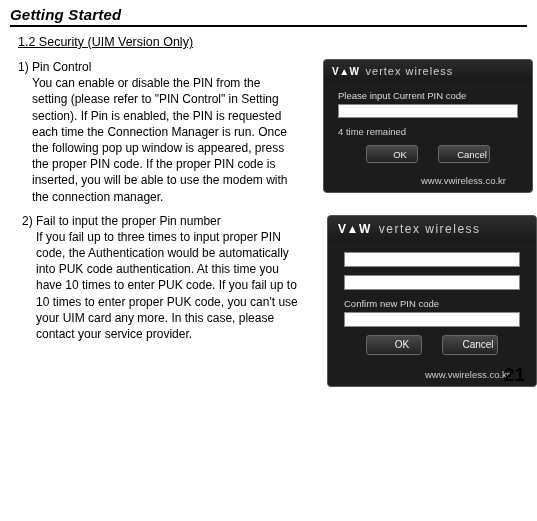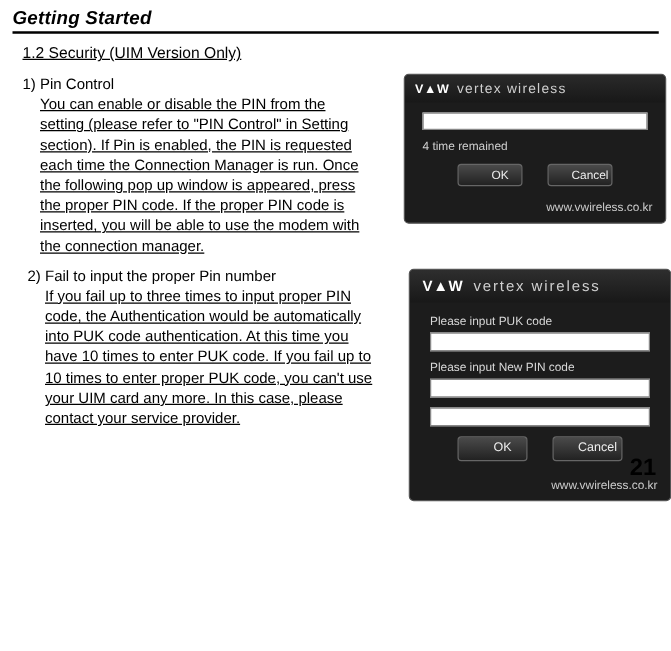--- a/index.html
+++ b/index.html
@@ -4,33 +4,33 @@
 <style>
   * { box-sizing: border-box; margin: 0; padding: 0; }
   html, body { width: 537px; height: 521px; font-family: "Segoe UI", Arial, sans-serif; background: #fff; color: #000; }
   .page { width: 537px; height: 390px; position: relative; padding: 6px 10px 0 10px; }
   .chapter { font-weight: 900; font-style: italic; font-size: 15px; letter-spacing: 0.2px; }
   .hr { height: 2px; background: #000; margin: 2px 0 8px 0; }
   .section { font-weight: 400; font-size: 12.5px; text-decoration: underline; margin-left: 8px; margin-bottom: 10px; }
   .row { display: flex; margin-left: 8px; gap: 20px; }
   .textcol { flex: 0 0 285px; font-size: 12px; line-height: 1.35; padding-right: 6px; }
   .textcol .lead { }
-  .textcol .body { margin-left: 14px; text-decoration: underline; }
+  .textcol .body { margin-left: 14px; }
   .imgcol { flex: 1; display: flex; justify-content: center; align-items: flex-start; }
   .dlg1 { width: 210px; background: #1c1c1c; border: 1px solid #555; border-radius: 4px; color: #ddd; font-size: 10px; overflow: hidden; }
   .dlg1 .titlebar { height: 22px; background: linear-gradient(#2a2a2a,#181818); display: flex; align-items: center; padding: 0 8px; gap: 6px; }
   .dlg1 .titlebar .logo { font-weight: 900; font-size: 10px; letter-spacing: 0.5px; color: #fff; }
   .dlg1 .titlebar .brand { font-size: 11px; color: #cfcfcf; letter-spacing: 1px; }
   .dlg1 .content { padding: 8px 14px 6px 14px; }
   .lbl { font-size: 9.5px; color: #d8d8d8; margin-bottom: 3px; }
   .inp { width: 100%; height: 14px; background: #fff; border: 1px solid #888; margin-bottom: 8px; }
   .remain { font-size: 9.5px; color: #d0d0d0; margin-bottom: 8px; }
   .btnrow { display: flex; gap: 20px; justify-content: center; margin-bottom: 6px; }
   .btn { width: 52px; height: 18px; border-radius: 3px; background: linear-gradient(#4a4a4a,#222); border: 1px solid #666; color: #eee; font-size: 9.5px; display: flex; align-items: center; justify-content: center; cursor: pointer; padding-left: 16px; }
-  .url { text-align: right; font-size: 9.5px; color: #ccc; padding: 0 10px 6px 0; }
+  .url { text-align: right; font-size: 9.5px; color: #ccc; padding: 0 26px 6px 0; }
   .dlg2 { width: 210px; background: #1c1c1c; border: 1px solid #555; border-radius: 4px; color: #ddd; font-size: 10px; overflow: hidden; margin-top: 2px; }
   .dlg2 .titlebar { height: 26px; background: linear-gradient(#2e2e2e,#181818); display: flex; align-items: center; padding: 0 10px; gap: 8px; }
   .dlg2 .titlebar .logo { font-weight: 900; font-size: 12px; letter-spacing: 0.5px; color: #fff; }
   .dlg2 .titlebar .brand { font-size: 12px; color: #cfcfcf; letter-spacing: 1.5px; }
   .dlg2 .content { padding: 10px 16px 8px 16px; }
   .dlg2 .inp { height: 15px; }
   .dlg2 .btn { width: 56px; height: 20px; font-size: 10px; }
   .row2 { margin-top: 8px; margin-left: 12px; }
   .pagenum { position: absolute; right: 12px; bottom: 4px; font-weight: 900; font-size: 19px; }
 </style>
@@ -47,20 +47,21 @@
       <div class="lead">1) Pin Control</div>
       <div class="body">You can enable or disable the PIN from the setting (please refer to "PIN Control" in Setting section). If Pin is enabled, the PIN is requested each time the Connection Manager is run. Once the following pop up window is appeared, press the proper PIN code. If the proper PIN code is inserted, you will be able to use the modem with the connection manager.</div>
     </div>
     <div class="imgcol">
       <div class="dlg1">
         <div class="titlebar">
           <span class="logo">V▲W</span>
           <span class="brand">vertex wireless</span>
         </div>
         <div class="content">
+          <div class="lbl">Please input Current PIN code</div>
           <div class="inp"></div>
           <div class="remain">4 time remained</div>
           <div class="btnrow">
             <div class="btn">OK</div>
             <div class="btn">Cancel</div>
           </div>
         </div>
         <div class="url">www.vwireless.co.kr</div>
       </div>
     </div>
@@ -71,24 +72,23 @@
       <div class="lead">2) Fail to input the proper Pin number</div>
       <div class="body">If you fail up to three times to input proper PIN code, the Authentication would be automatically into PUK code authentication. At this time you have 10 times to enter PUK code. If you fail up to 10 times to enter proper PUK code, you can't use your UIM card any more. In this case, please contact your service provider.</div>
     </div>
     <div class="imgcol">
       <div class="dlg2">
         <div class="titlebar">
           <span class="logo">V▲W</span>
           <span class="brand">vertex wireless</span>
         </div>
         <div class="content">
-          <div class="lbl">Please input PUK code</div>
           <div class="inp"></div>
-          <div class="lbl">Please input New PIN code</div>
           <div class="inp"></div>
+          <div class="lbl">Confirm new PIN code</div>
           <div class="inp"></div>
           <div class="btnrow">
             <div class="btn">OK</div>
             <div class="btn">Cancel</div>
           </div>
         </div>
         <div class="url">www.vwireless.co.kr</div>
       </div>
     </div>
   </div>

